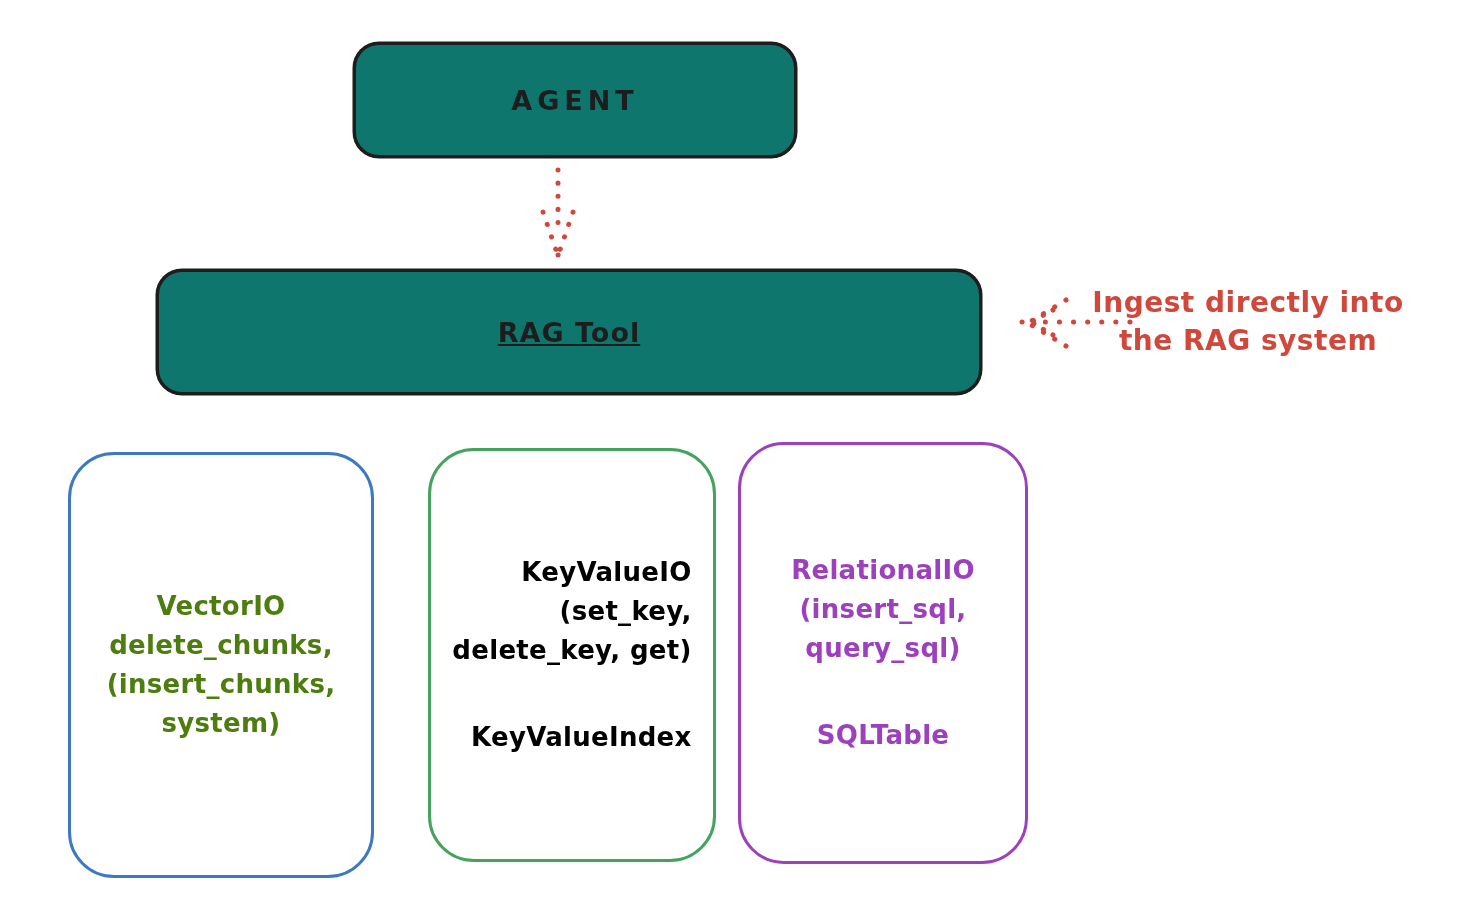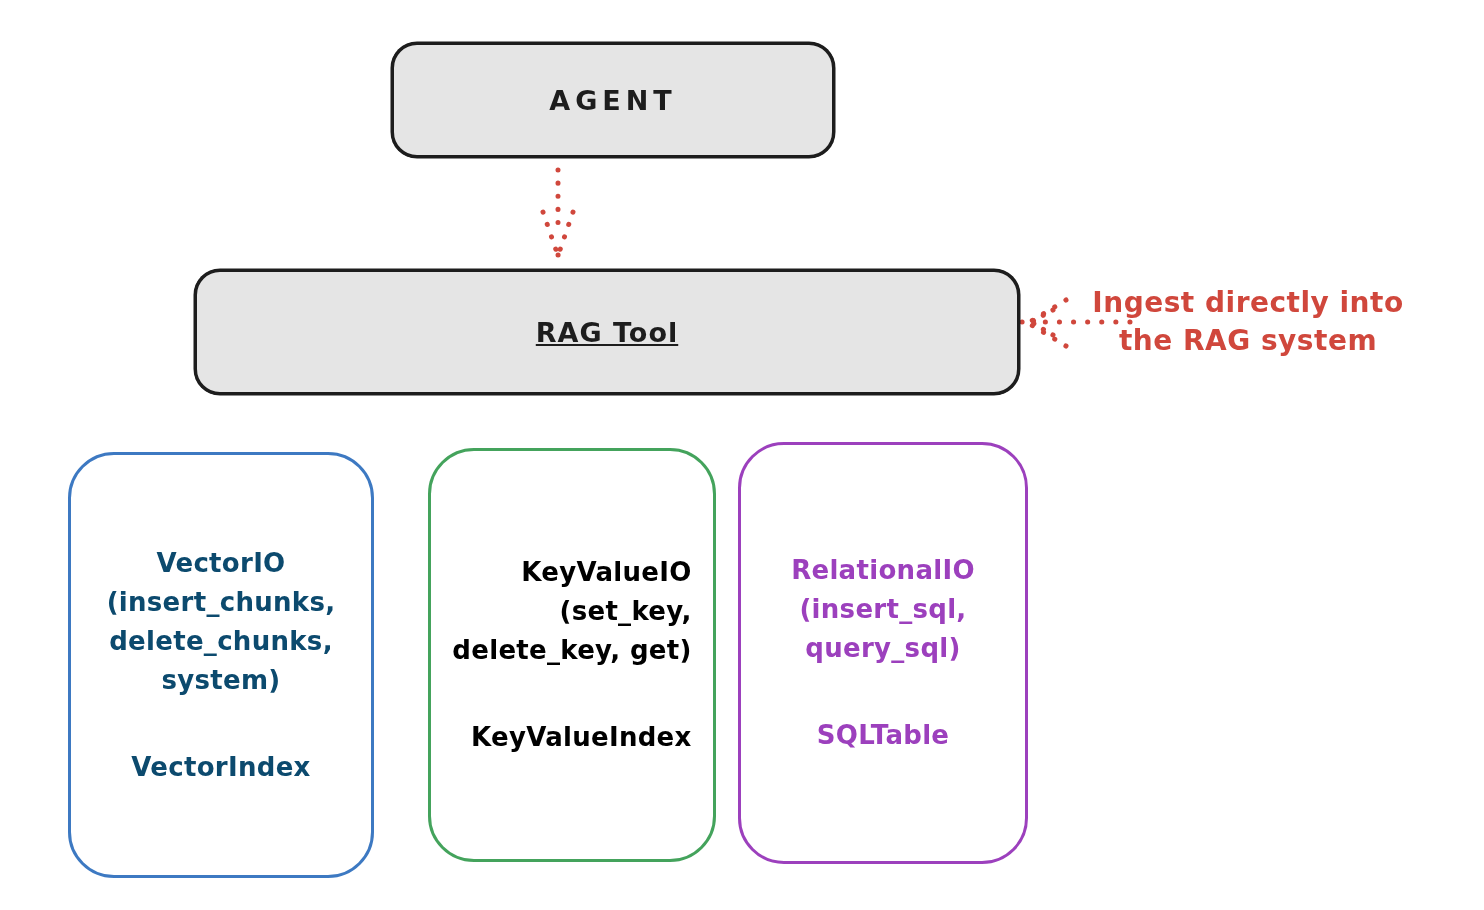--- a/index.html
+++ b/index.html
@@ -13,29 +13,28 @@
     height: 910px;
     background: #ffffff;
     font-family: "DejaVu Sans", sans-serif;
     overflow: hidden;
   }
   
   .node {
     position: absolute;
     border: 3.5px solid #1d1d1d;
     border-radius: 26px;
-    background: #e5e5e5;
+    background: #0f766e;
     display: flex;
     align-items: center;
     justify-content: center;
     color: #1d1d1d;
     font-size: 27px;
     font-weight: 600;
     box-shadow: 0 0 0 0.5px #1d1d1d;
-    margin-left: 38px;
   }
   #agent-box {
     left: 353px; top: 42px;
     width: 438px; height: 110px;
     letter-spacing: 5px;
   }
   #rag-box {
     left: 156px; top: 269px;
     width: 820px; height: 120px;
     letter-spacing: 1px;
@@ -69,21 +68,21 @@
     line-height: 39px;
     letter-spacing: 0.3px;
   }
   .store .index-label {
     margin-top: 48px;
   }
   #store-vector {
     left: 68px; top: 452px;
     width: 300px; height: 420px;
     border: 3.5px solid #3d79c2;
-    color: #0c4a6e;
+    color: #4d7c0f;
   }
   #store-keyvalue {
     left: 428px; top: 448px;
     width: 282px; height: 408px;
     border: 3.5px solid #44a35c;
     color: #000000;
     text-align: right;
   }
   #store-relational {
     left: 738px; top: 442px;
@@ -137,24 +136,23 @@
   </div>
 
   <div id="annotation">
     <div>Ingest directly into</div>
     <div>the RAG system</div>
   </div>
 
   <div class="store" id="store-vector">
     <div class="store-text">
       <div>VectorIO</div>
+      <div>delete_chunks,</div>
       <div>(insert_chunks,</div>
-      <div>delete_chunks,</div>
       <div>system)</div>
-      <div class="index-label">VectorIndex</div>
     </div>
   </div>
 
   <div class="store" id="store-keyvalue">
     <div class="store-text">
       <div>KeyValueIO</div>
       <div>(set_key,</div>
       <div>delete_key, get)</div>
       <div class="index-label">KeyValueIndex</div>
     </div>

